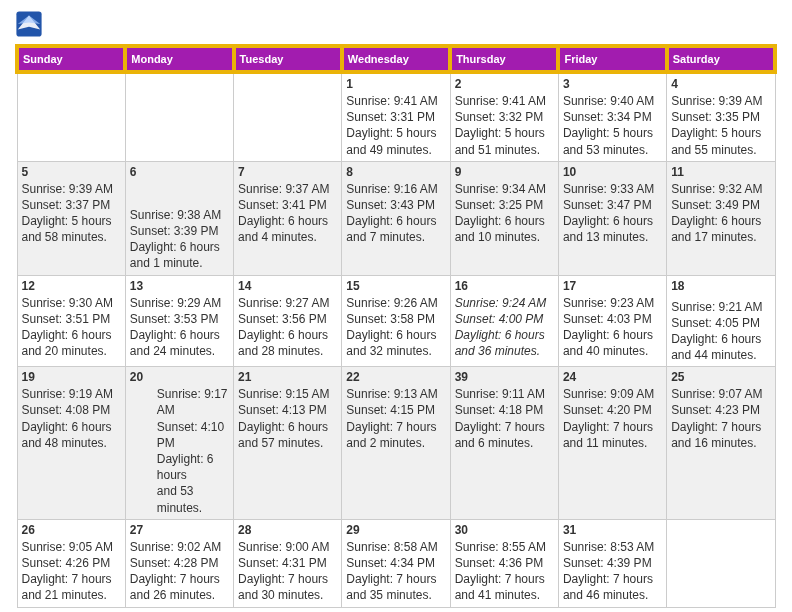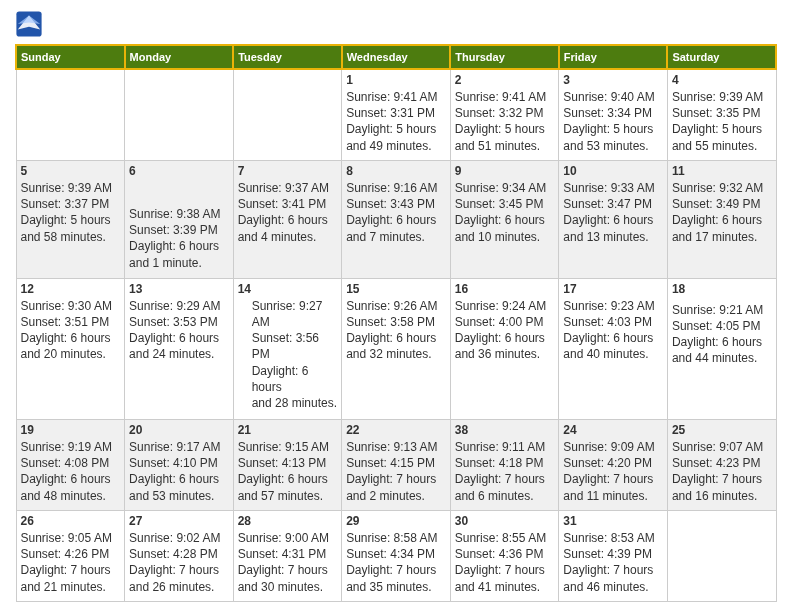--- a/index.html
+++ b/index.html
@@ -61,27 +61,27 @@
       font-weight: normal;
       color: #333;
     }
     .calendar {
       width: 100%;
       border-collapse: collapse;
       flex: 1;
       font-size: 9.5px;
     }
     .calendar thead th {
-      background: #4d7c0f;
+      background: #a21caf;
       color: #fff;
       padding: 5px 4px;
       text-align: left;
       font-size: 11px;
       font-weight: bold;
-      border: 2px solid #eab308;
+      border: 4px solid #eab308;
     }
     .calendar tbody td {
       border: 1px solid #ccc;
       vertical-align: top;
       padding: 3px 4px;
       width: calc(100% / 7);
       height: 80px;
     }
     .cell-day {
       font-size: 12px;
@@ -198,21 +198,21 @@
           <td>
             <span class="cell-day">8</span>
             <div class="cell-info" style="white-space: pre-line;">Sunrise: 9:16 AM
 Sunset: 3:43 PM
 Daylight: 6 hours
 and 7 minutes.</div>
           </td>
           <td>
             <span class="cell-day">9</span>
             <div class="cell-info" style="white-space: pre-line;">Sunrise: 9:34 AM
-Sunset: 3:45 PM
+Sunset: 3:25 PM
 Daylight: 6 hours
 and 10 minutes.</div>
           </td>
           <td>
             <span class="cell-day">10</span>
             <div class="cell-info" style="white-space: pre-line;">Sunrise: 9:33 AM
 Sunset: 3:47 PM
 Daylight: 6 hours
 and 13 minutes.</div>
           </td>
@@ -234,35 +234,35 @@
           </td>
           <td>
             <span class="cell-day">13</span>
             <div class="cell-info" style="white-space: pre-line;">Sunrise: 9:29 AM
 Sunset: 3:53 PM
 Daylight: 6 hours
 and 24 minutes.</div>
           </td>
           <td>
             <span class="cell-day">14</span>
-            <div class="cell-info" style="white-space: pre-line; margin-left: 14px;">Sunrise: 9:27 AM
+            <div class="cell-info" style="white-space: pre-line;">Sunrise: 9:27 AM
 Sunset: 3:56 PM
 Daylight: 6 hours
 and 28 minutes.</div>
           </td>
           <td>
             <span class="cell-day">15</span>
             <div class="cell-info" style="white-space: pre-line;">Sunrise: 9:26 AM
 Sunset: 3:58 PM
 Daylight: 6 hours
 and 32 minutes.</div>
           </td>
           <td>
             <span class="cell-day">16</span>
-            <div class="cell-info" style="white-space: pre-line;">Sunrise: 9:24 AM
+            <div class="cell-info" style="white-space: pre-line; font-style: italic;">Sunrise: 9:24 AM
 Sunset: 4:00 PM
 Daylight: 6 hours
 and 36 minutes.</div>
           </td>
           <td>
             <span class="cell-day">17</span>
             <div class="cell-info" style="white-space: pre-line;">Sunrise: 9:23 AM
 Sunset: 4:03 PM
 Daylight: 6 hours
 and 40 minutes.</div>
@@ -278,41 +278,41 @@
         <tr class="row-shaded">
           <td>
             <span class="cell-day">19</span>
             <div class="cell-info" style="white-space: pre-line;">Sunrise: 9:19 AM
 Sunset: 4:08 PM
 Daylight: 6 hours
 and 48 minutes.</div>
           </td>
           <td>
             <span class="cell-day">20</span>
-            <div class="cell-info" style="white-space: pre-line;">Sunrise: 9:17 AM
+            <div class="cell-info" style="white-space: pre-line; margin-left: 27px;">Sunrise: 9:17 AM
 Sunset: 4:10 PM
 Daylight: 6 hours
 and 53 minutes.</div>
           </td>
           <td>
             <span class="cell-day">21</span>
             <div class="cell-info" style="white-space: pre-line;">Sunrise: 9:15 AM
 Sunset: 4:13 PM
 Daylight: 6 hours
 and 57 minutes.</div>
           </td>
           <td>
             <span class="cell-day">22</span>
             <div class="cell-info" style="white-space: pre-line;">Sunrise: 9:13 AM
 Sunset: 4:15 PM
 Daylight: 7 hours
 and 2 minutes.</div>
           </td>
           <td>
-            <span class="cell-day">38</span>
+            <span class="cell-day">39</span>
             <div class="cell-info" style="white-space: pre-line;">Sunrise: 9:11 AM
 Sunset: 4:18 PM
 Daylight: 7 hours
 and 6 minutes.</div>
           </td>
           <td>
             <span class="cell-day">24</span>
             <div class="cell-info" style="white-space: pre-line;">Sunrise: 9:09 AM
 Sunset: 4:20 PM
 Daylight: 7 hours

